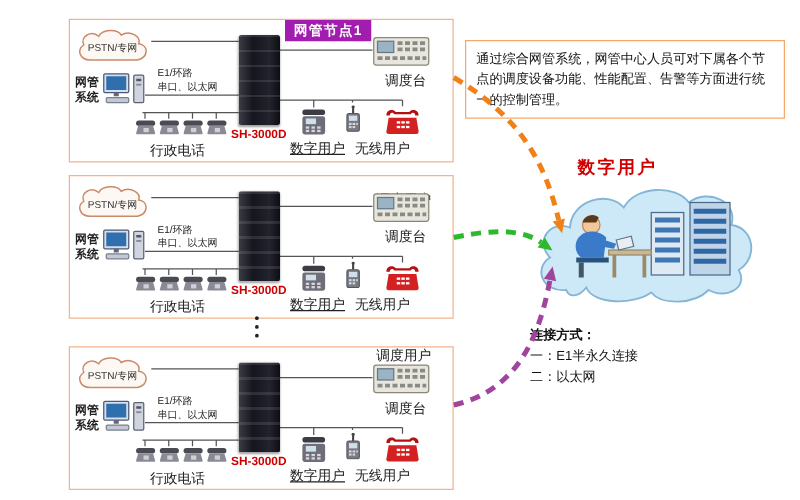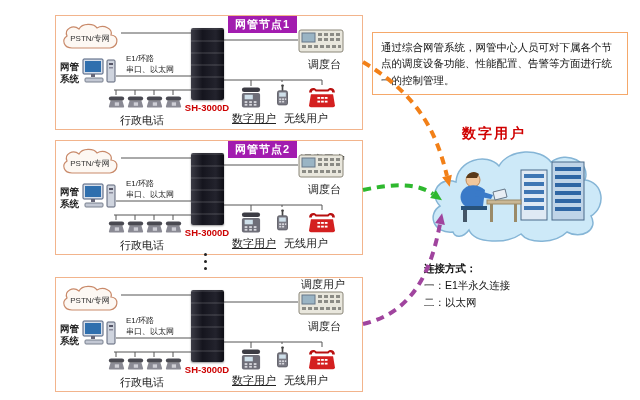--- a/index.html
+++ b/index.html
@@ -195,21 +195,20 @@
   <div class="node" style="top:140px">
     <svg class="wires" viewBox="0 0 306 113">
       <g stroke="#555" stroke-width="1" fill="none">
         <path d="M65,17 H135"></path>
           <path d="M60,60 H135"></path>
         <path d="M168,24 H242"></path>
         <path d="M168,64 H266 M195,64 V70 M226,64 V66 M266,64 V69"></path>
         <path d="M135,74 H58 M60,74 V79 M79,74 V79 M98,74 V79 M117,74 V79"></path>
       </g>
     </svg>
-    <div class="node-title">网管节点2</div>
     <div class="pstn">
       <svg viewBox="0 0 60 28">
           <use href="#sym-cloud"></use>
         </svg>
       <span class="pstn-text">PSTN/专网</span>
     </div>
     <div class="lbl e1">E1/环路</div>
     <div class="lbl nms">网管系统</div>
     <svg class="pc-icon" viewBox="0 0 34 30">
         <use href="#sym-pc"></use>

